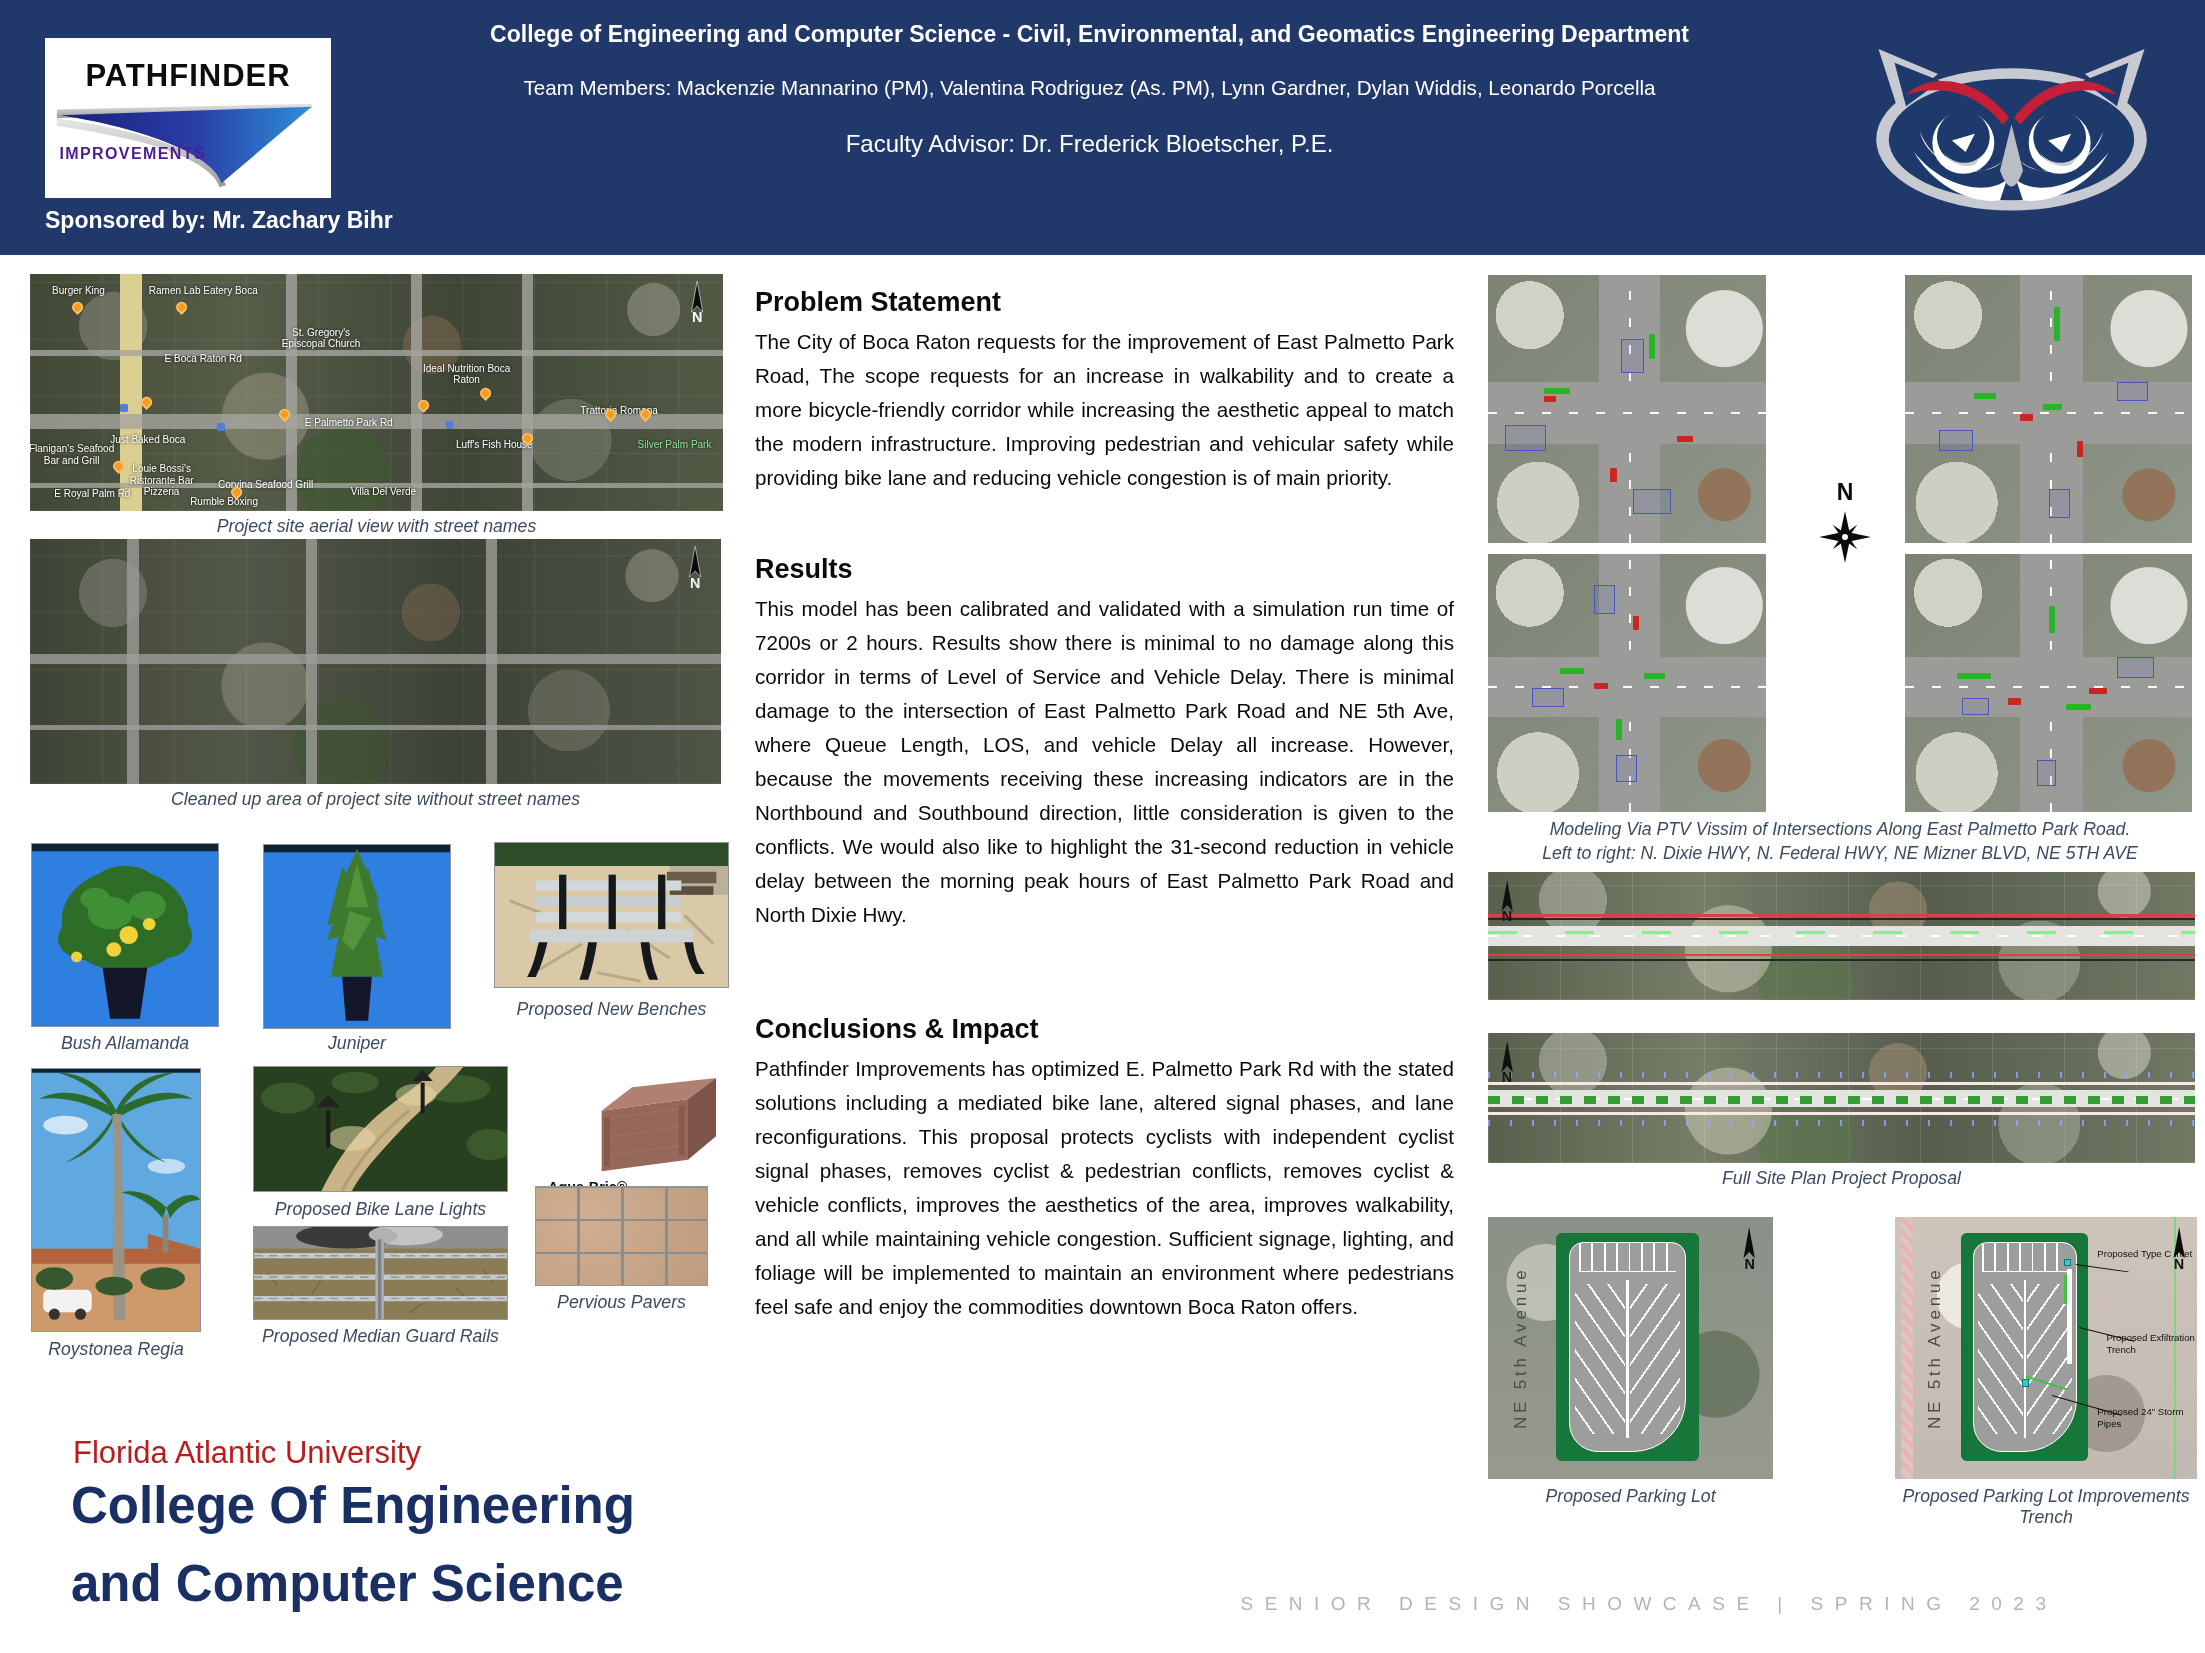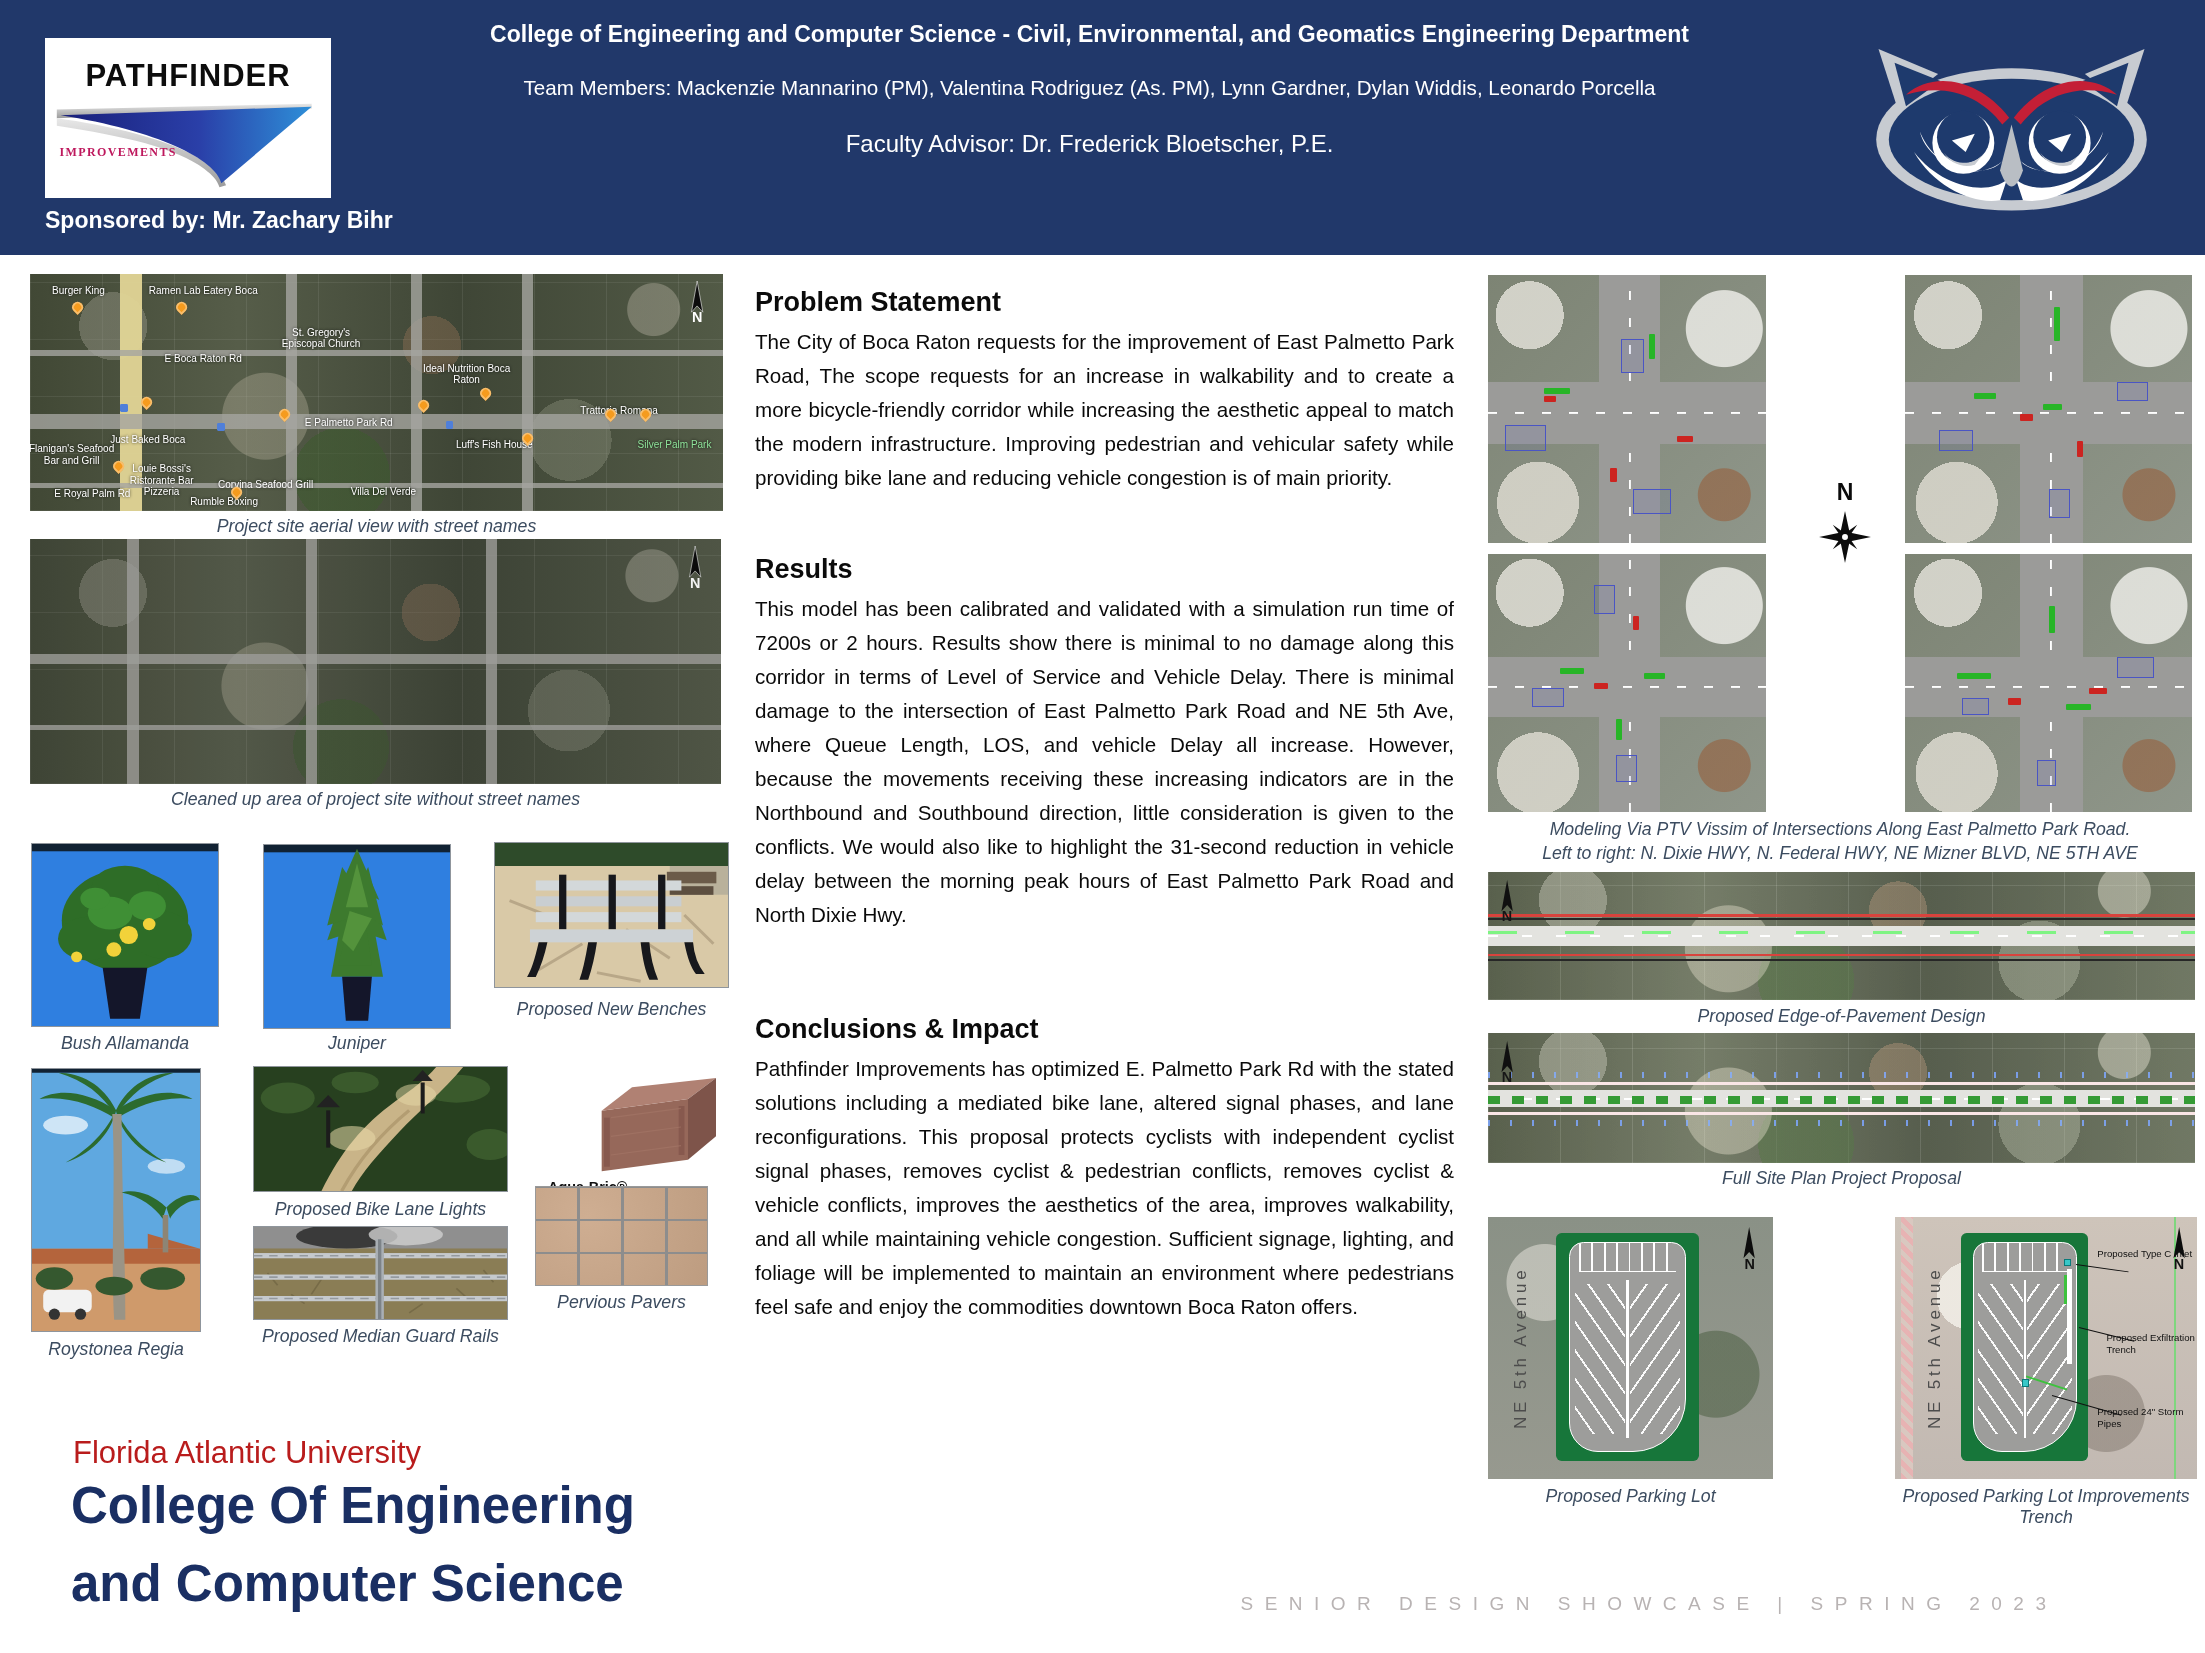--- a/index.html
+++ b/index.html
@@ -4,21 +4,21 @@
 <style>
   * { box-sizing: border-box; margin: 0; padding: 0; }
   html,body { width:2205px; height:1654px; background:#ffffff; font-family:"Liberation Sans", sans-serif; }
   #poster { position:relative; width:2205px; height:1654px; background:#ffffff; overflow:hidden; }
 
   
   .header { position:absolute; left:0; top:0; width:2205px; height:255px; background:#21386a; }
   .logo-card { position:absolute; left:45px; top:38px; width:286px; height:160px; background:#ffffff; }
   .logo-title { position:absolute; left:0; top:20px; width:100%; text-align:center; font-weight:bold; font-size:31px; letter-spacing:1px; color:#0d0d0d; }
   .logo-swoosh { position:absolute; left:8.6px; top:61px; width:268px; height:91px; }
-  .logo-sub { position:absolute; left:14.4px; top:107px; font-weight:bold; font-size:12px; letter-spacing:1.4px; color:#be185d;font-family:Liberation Serif, serif; }
+  .logo-sub { position:absolute; left:14.4px; top:107px; font-weight:bold; font-size:16px; letter-spacing:1.4px; color:#4c1d95; }
   .sponsor { position:absolute; left:45px; top:207px; font-weight:bold; font-size:23px; color:#ffffff; }
   .title-wrap { position:absolute; left:369px; top:0; width:1441px; text-align:center; color:#ffffff; }
   .poster-title { margin-top:7.7px; font-size:39px; font-weight:bold; }
   .poster-subtitle { margin-top:21px; font-size:23px; font-weight:700; }
   .poster-team { margin-top:28px; font-size:20.6px; font-weight:400; }
   .poster-advisor { margin-top:30px; font-size:24px; font-weight:400; }
   .owl { position:absolute; left:1856px; top:42px; width:311px; height:172px; }
 
   
   .cap { position:absolute; font-style:italic; font-size:17.7px; color:#3c4c60; text-align:center; }
@@ -511,21 +511,20 @@
     <div class="s-line s-red" style="top:64%;"></div>
     <div class="s-line s-black" style="top:68%;"></div>
     <div class="s-greenacc" style="top:46%;"></div>
     <div class="north" style="left:1%; top:6%;">
       <svg viewBox="0 0 24 60">
           <polygon points="12,0 22,55 12,44 2,55" fill="#0c0c0c"></polygon>
         </svg>
       <span>N</span>
     </div>
   </div>
-  <div class="cap" style="left:1488px; top:1006px; width:707px;">Proposed Edge-of-Pavement Design</div>
 
   <div class="strip aerial aerial-light" style="left:1488px; top:1033px; width:707px; height:130px;">
     <div class="s-road" style="top:44%; height:13%;"></div>
     <div class="s-line s-pink" style="top:38%;"></div>
     <div class="s-line s-pink" style="top:61%;"></div>
     <div class="s-blue" style="top:30%;"></div>
     <div class="s-blue" style="top:67%;"></div>
     <div class="s-median"></div>
     <div class="north" style="left:1%; top:6%;">
       <svg viewBox="0 0 24 60">

